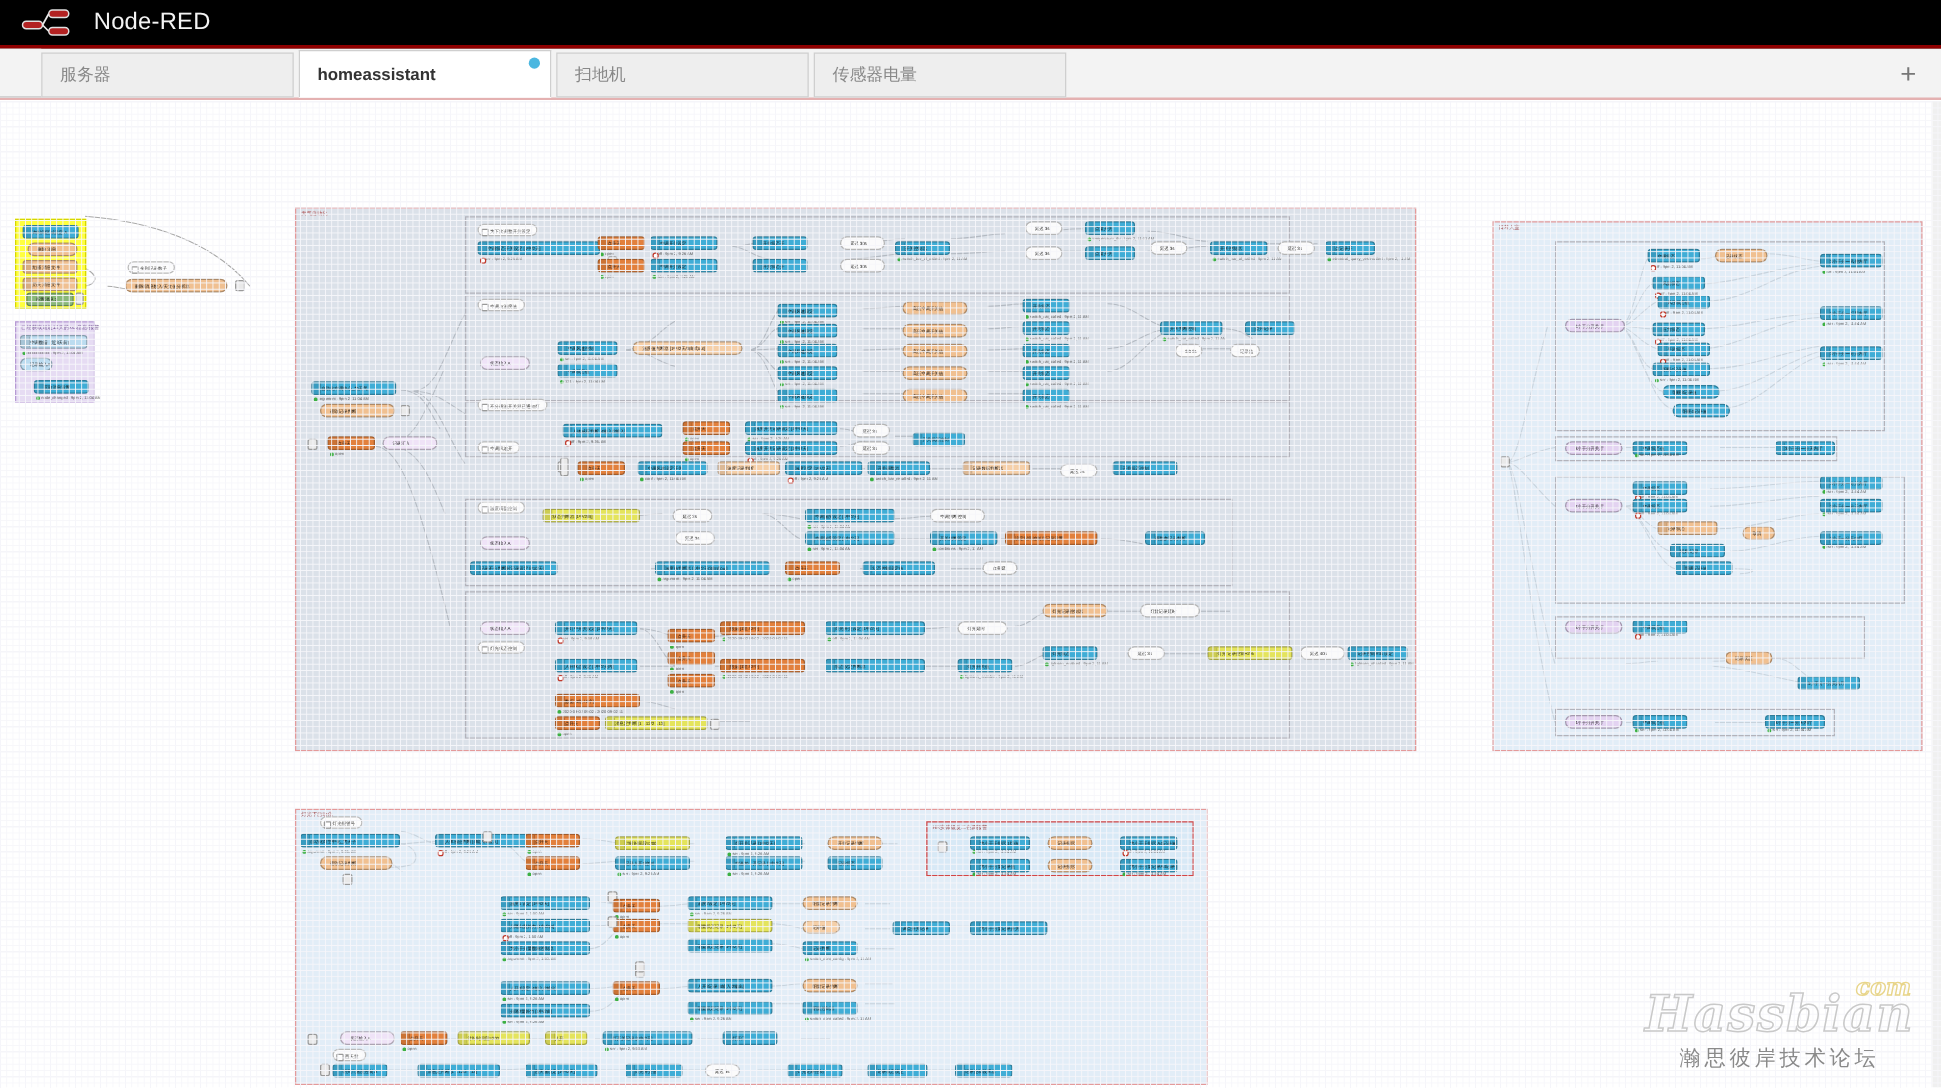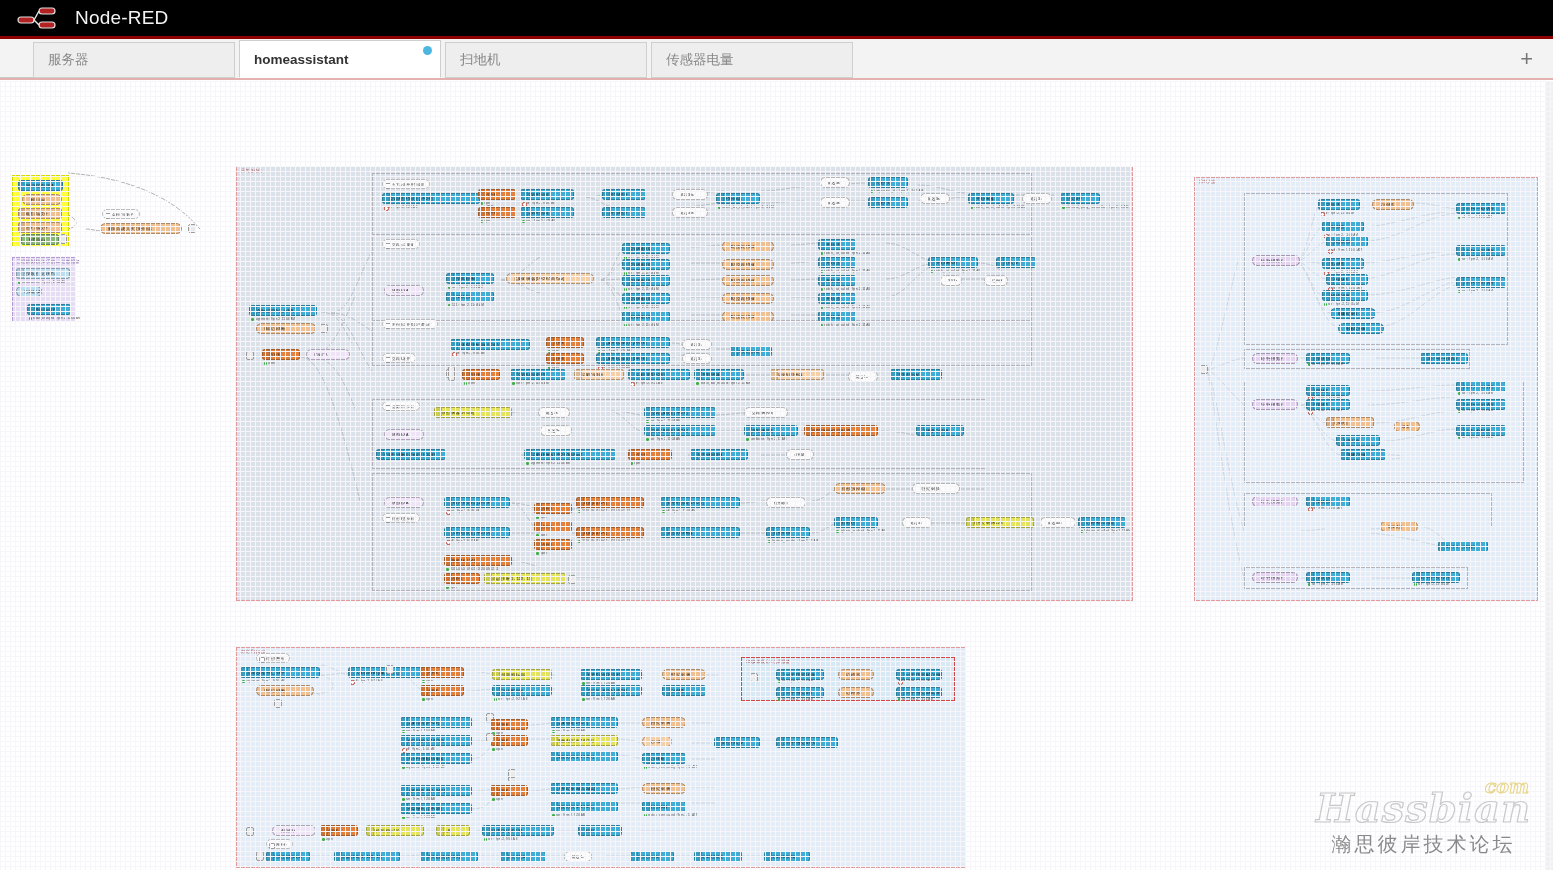--- a/index.html
+++ b/index.html
@@ -192,21 +192,21 @@
     -webkit-text-stroke: 1.2px #c9c9c9;
     letter-spacing: 1px; line-height: 42px;
   }
   #wm-com {
     position: absolute; right: 2px; top: -12px;
     font-family: "DejaVu Serif", serif;
     font-size: 19px; font-style: italic; font-weight: bold;
     color: transparent; -webkit-text-stroke: 1.1px #e8d58a;
   }
   #wm-sub {
-    font-size: 20px; color: #8a8a8a; letter-spacing: 3px;
+    font-size: 17px; color: #8a8a8a; letter-spacing: 3px;
     margin-top: 2px;
   }
 </style>
 </head>
 <body>
 
 <div id="header">
   <div id="logo">
     <svg width="46" height="24" viewBox="0 0 46 24">
       <rect x="1" y="11" width="16" height="6" rx="3" fill="#b32222" stroke="#e0e0e0" stroke-width="1.2"></rect>

